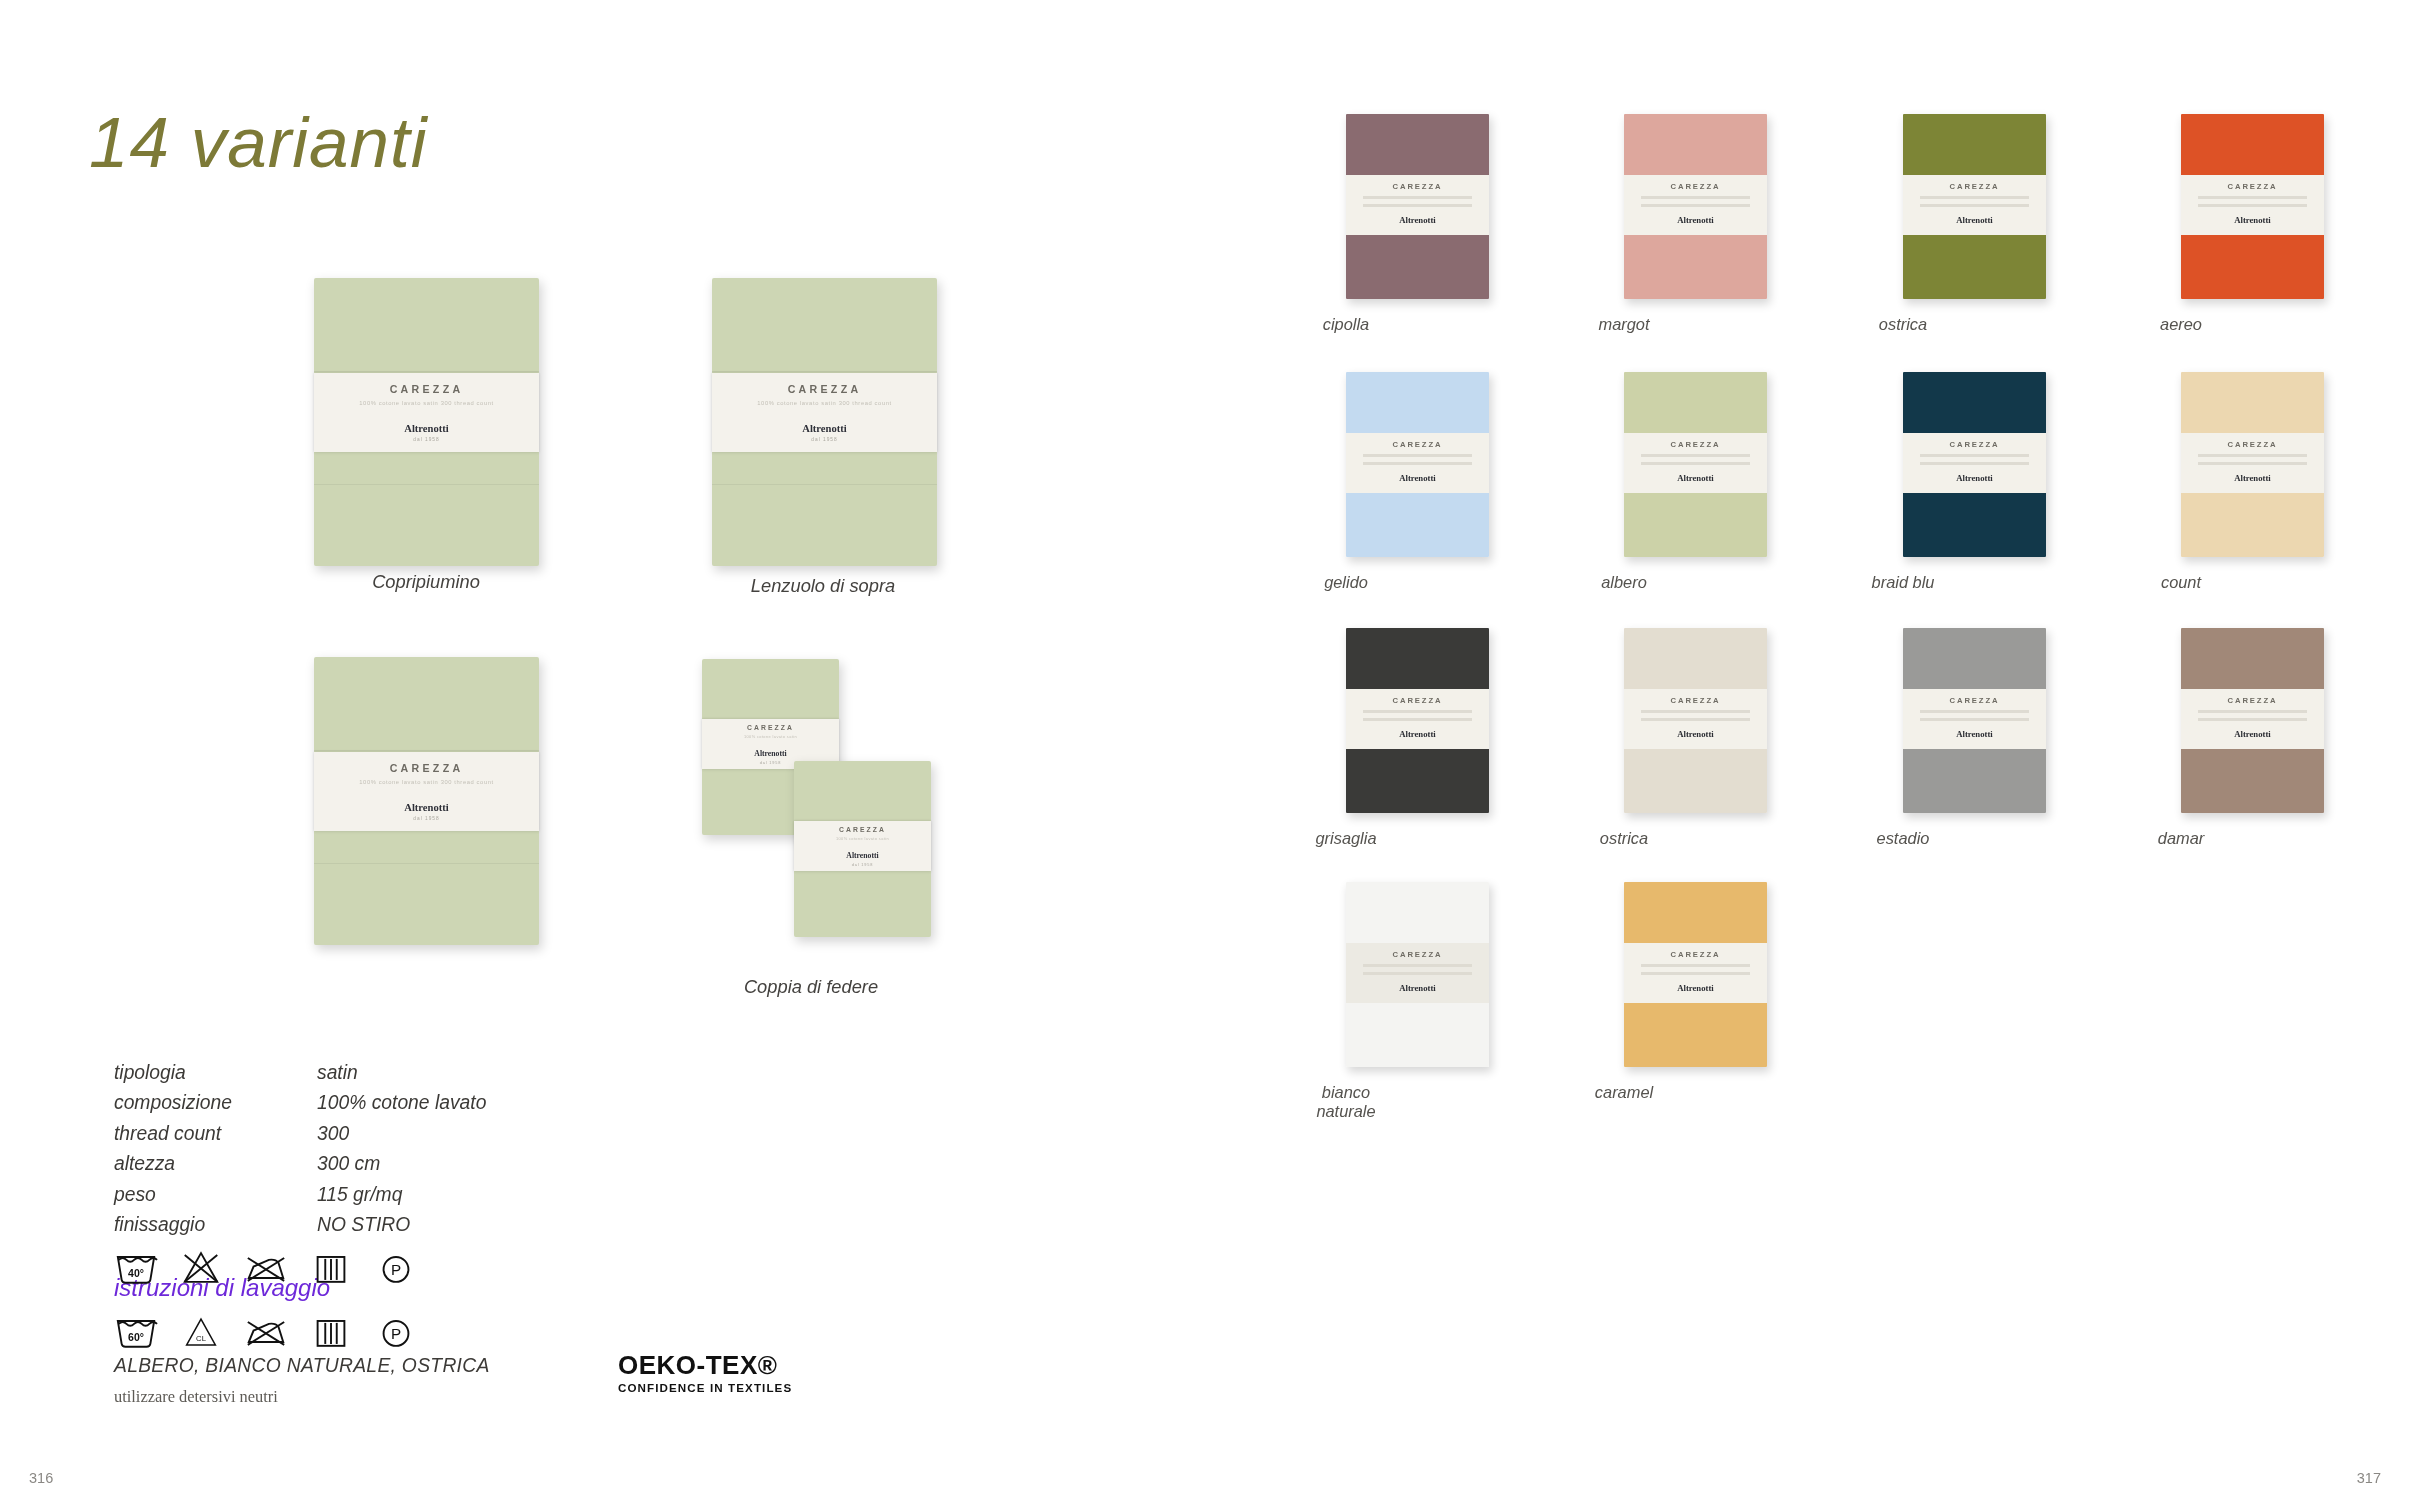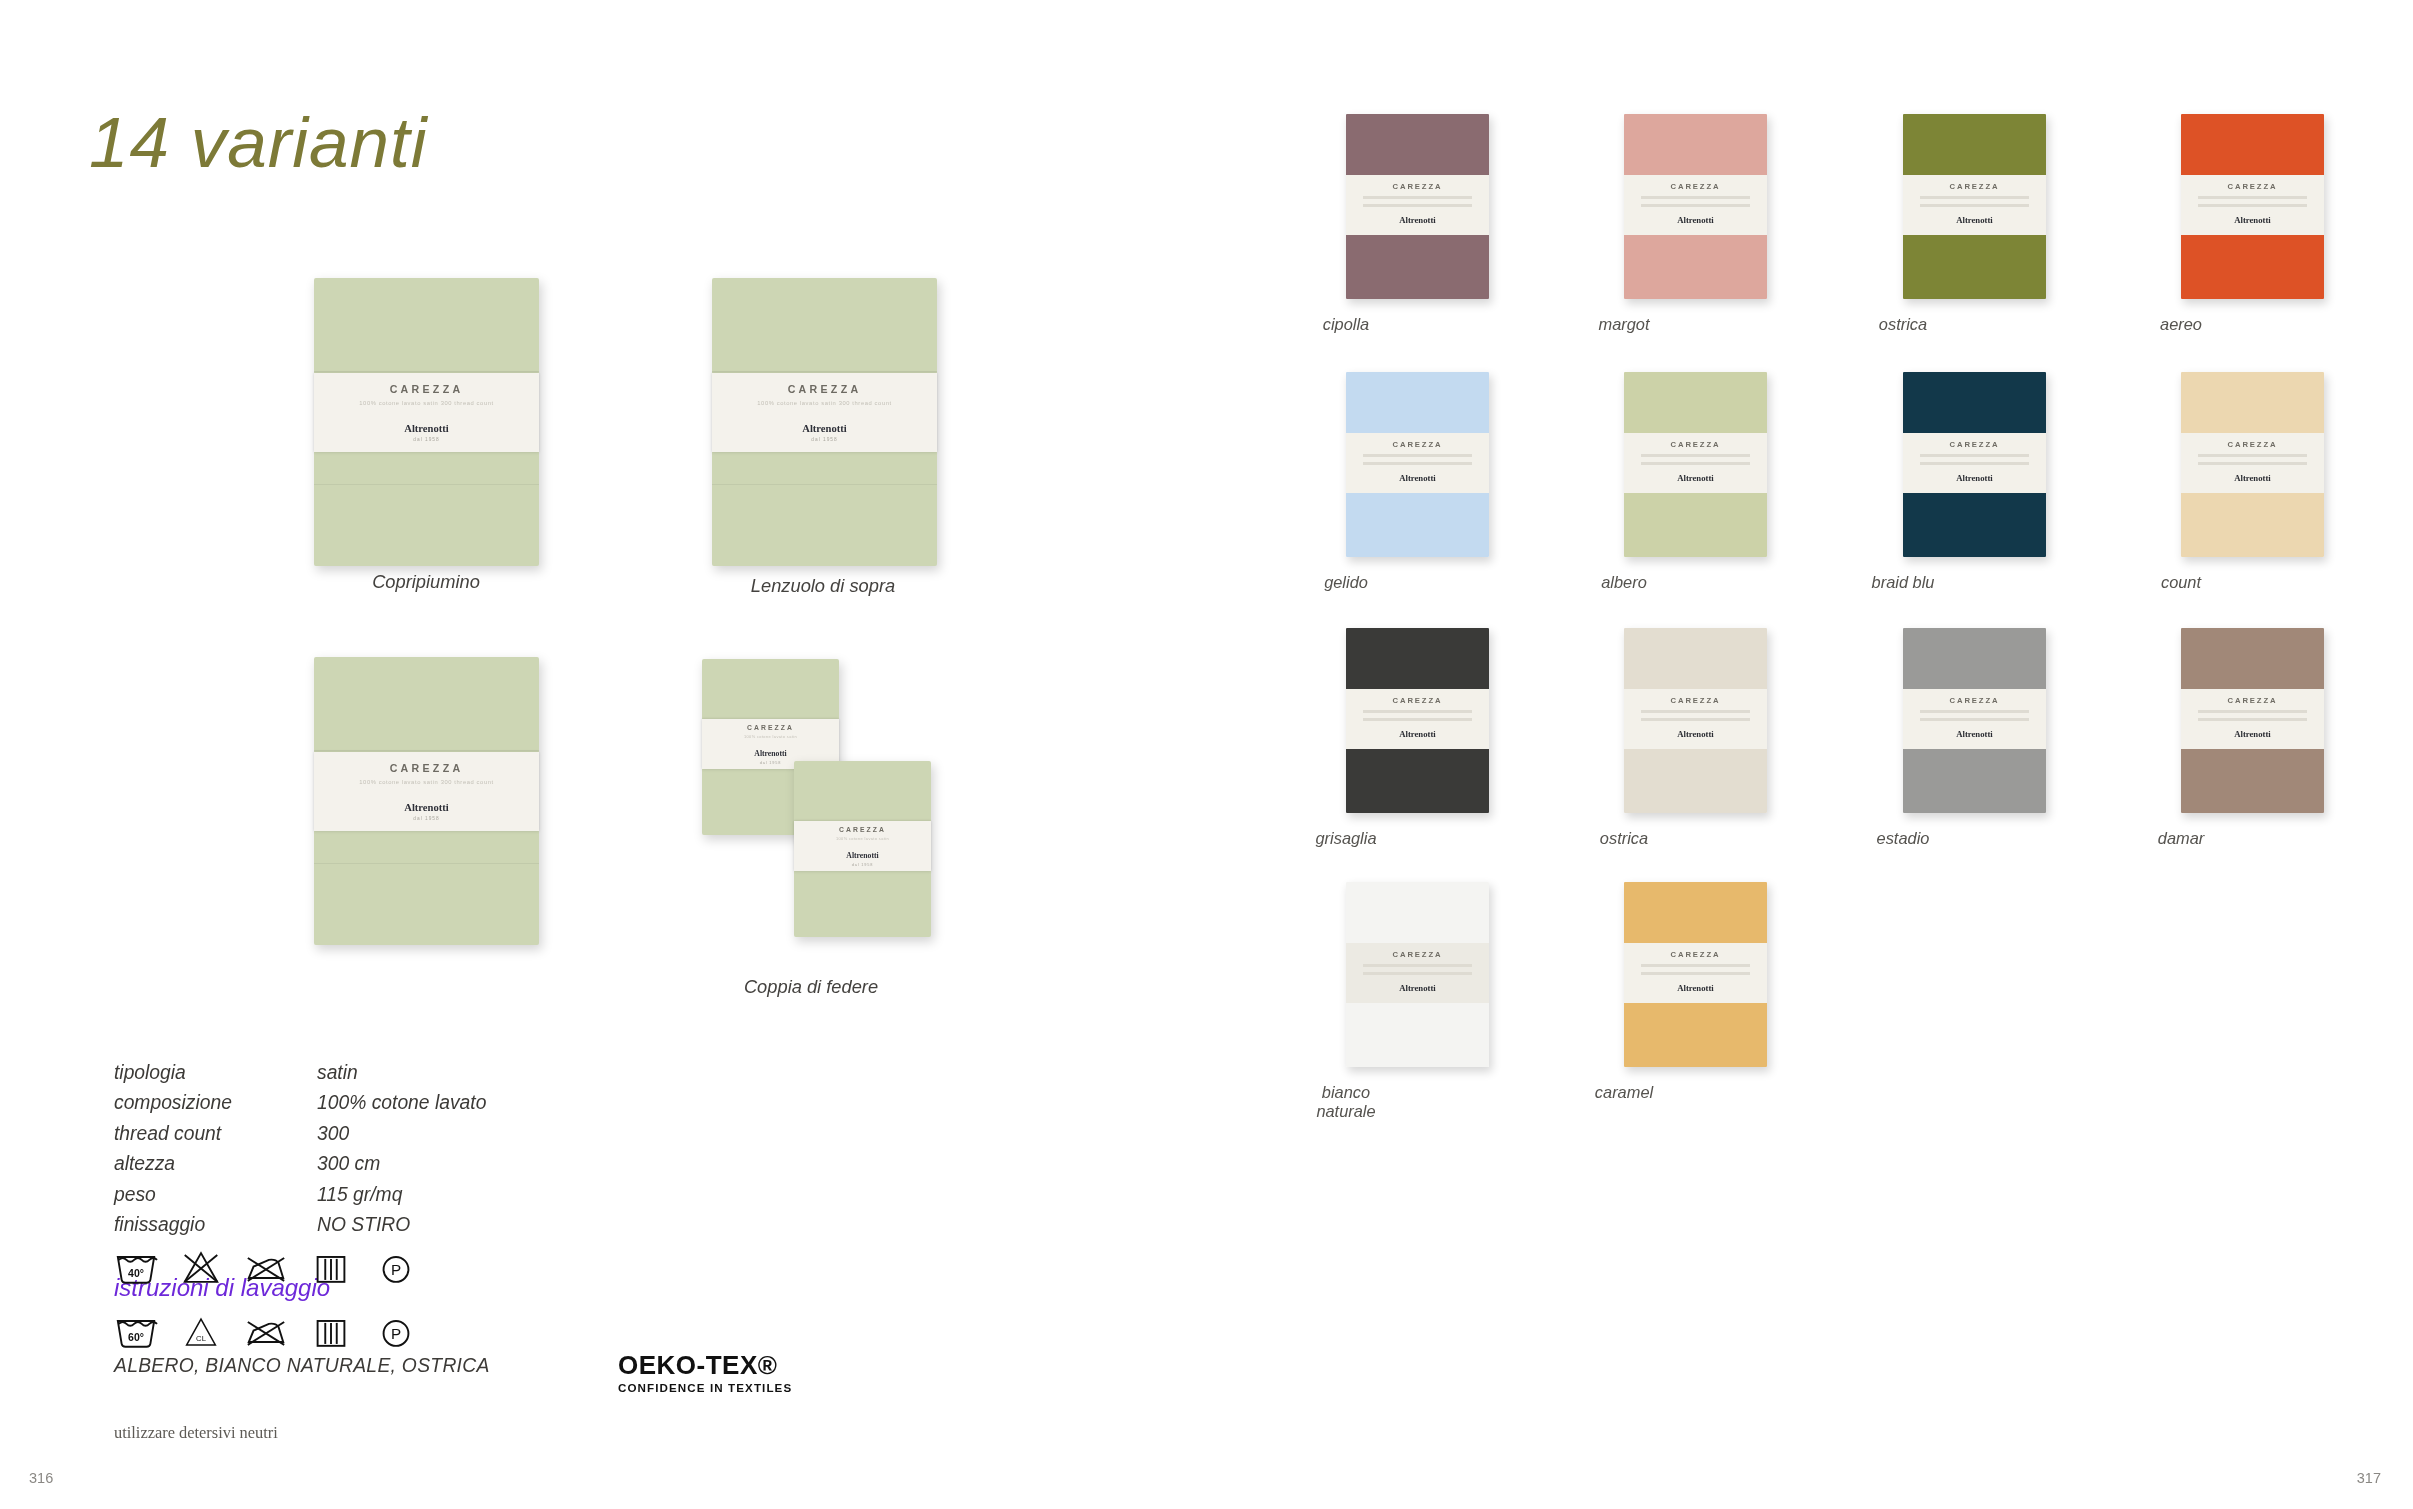--- a/index.html
+++ b/index.html
@@ -41,21 +41,21 @@
   .specs .v{}
 
   .care-title{position:absolute;left:114px;top:1274px;font-style:italic;font-size:24px;color:#6d28d9;}
   .care-row{position:absolute;display:flex;gap:21px;align-items:flex-end;}
   .care-row.r1{left:114px;top:1249px;}
   .care-row.r2{left:114px;top:1313px;}
   .care-icon{width:44px;height:37px;position:relative;}
   .care-note{position:absolute;left:114px;top:1355px;font-style:italic;font-size:19.3px;
              letter-spacing:0.3px;color:#3c3a37;white-space:nowrap;}
   .care-foot{position:absolute;left:114px;top:1387px;font-size:16.4px;color:#5d5a55;
-             font-family:"Liberation Serif","DejaVu Serif",serif;margin-top:36px;}
+             font-family:"Liberation Serif","DejaVu Serif",serif;}
 
   .oeko{position:absolute;left:618px;top:1352px;}
   .oeko .o1{font-size:26px;font-weight:800;letter-spacing:0.5px;color:#111;line-height:1;}
   .oeko .o2{font-size:11.6px;font-weight:700;letter-spacing:1.1px;color:#111;margin-top:2.9px;}
 
   
   .swatch{position:absolute;}
   .swatch .pk{position:absolute;left:0;top:0;border-radius:1px;
         box-shadow:2.9px 4.8px 9.7px rgba(0,0,0,.16);overflow:hidden;}
   .swatch .pk .col{position:absolute;left:0;right:0;}

